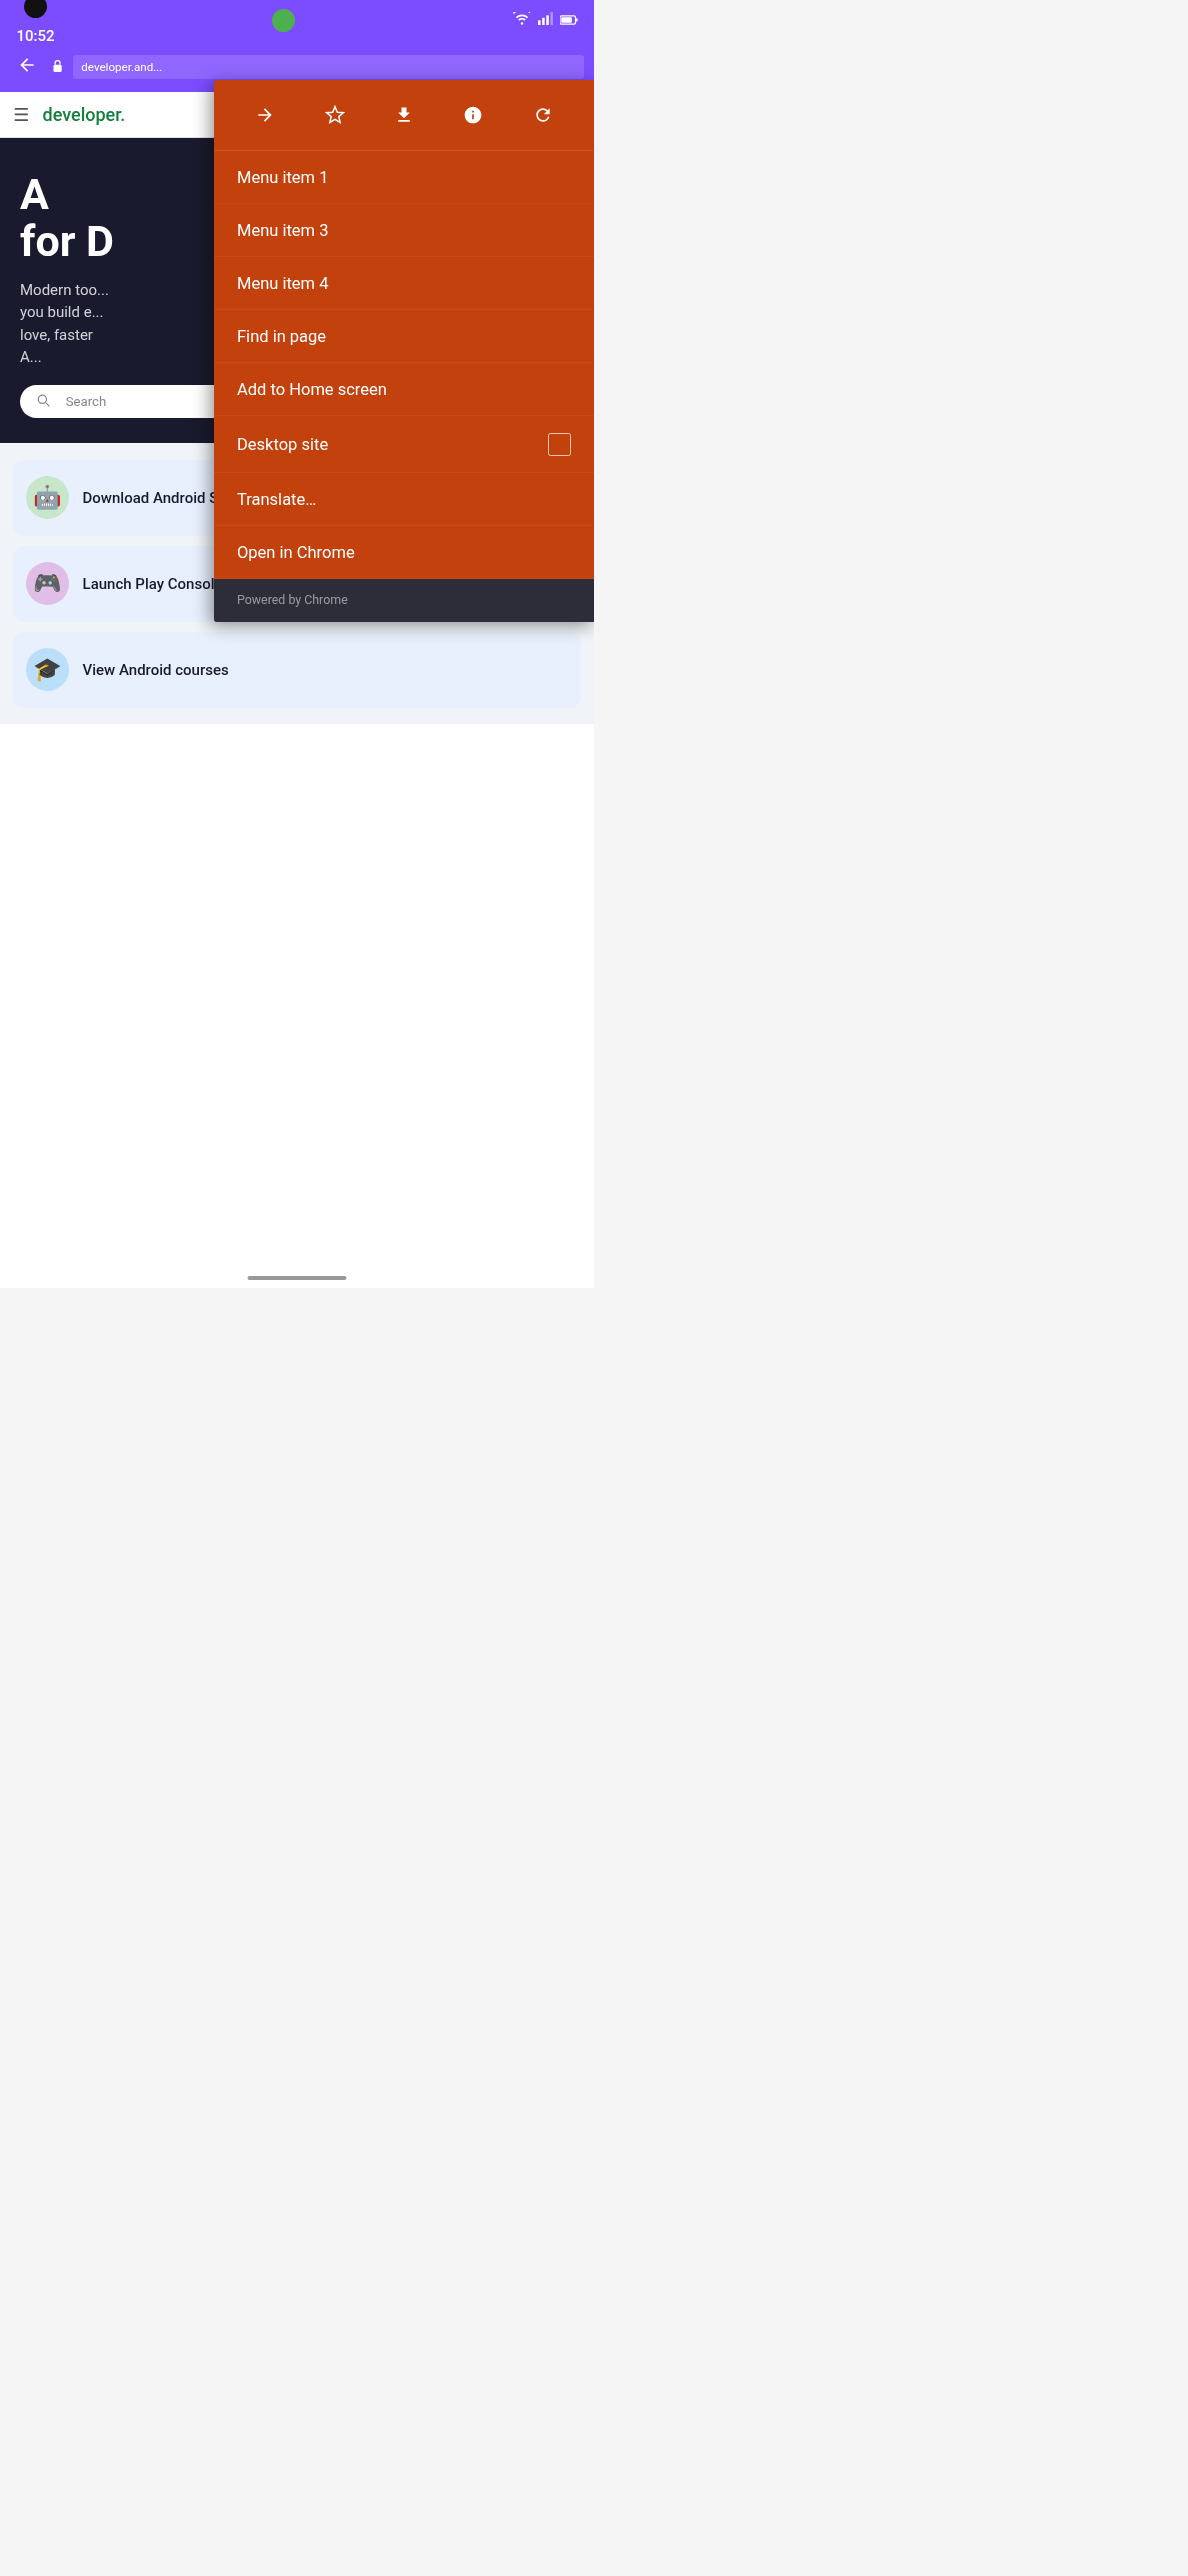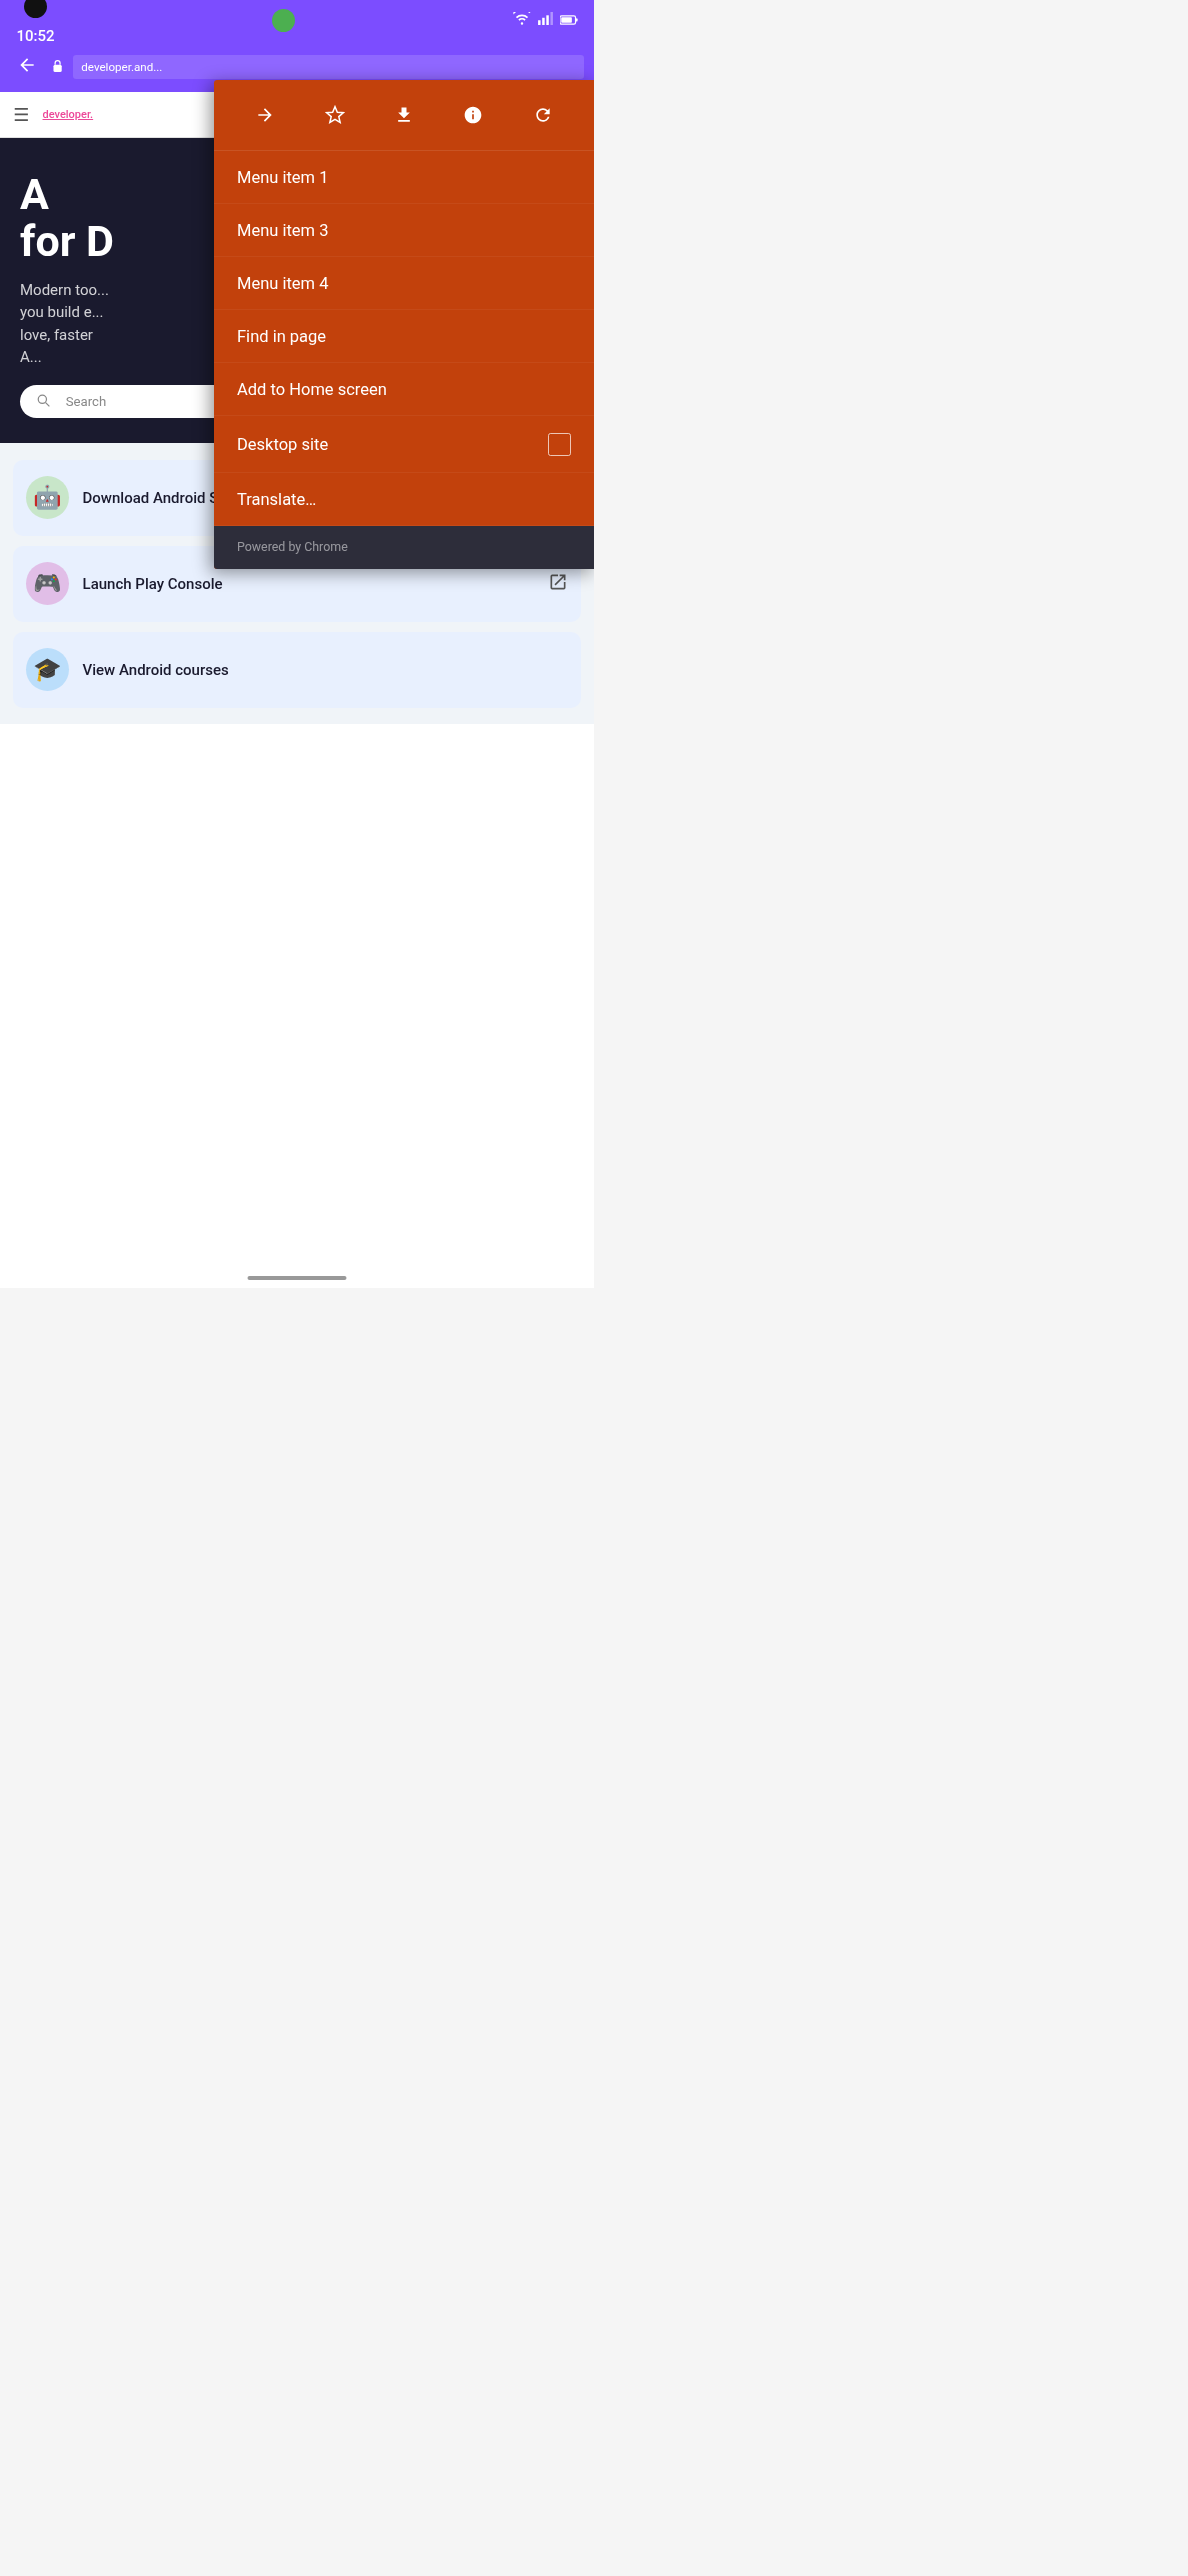--- a/index.html
+++ b/index.html
@@ -110,24 +110,23 @@
       gap: 13.2px;
       border-bottom: 0.8px solid #e0e0e0;
     }
 
     .hamburger {
       font-size: 18px;
       color: #555;
     }
 
     .site-name {
-      font-size: 11px;
-      color: #ec4899;
+      font-size: 18px;
+      color: #15803d;
       font-weight: 500;
-      text-decoration: underline;
     }
 
     .page-hero {
       width: 100%;
       background: #1a1a2e;
       padding: 33px 20px 25px;
       min-height: 281px;
     }
 
     .hero-title {
@@ -438,20 +437,23 @@
     <div class="menu-item">
       <span class="menu-item-label">Add to Home screen</span>
     </div>
     <div class="menu-item">
       <span class="menu-item-label">Desktop site</span>
       <div class="checkbox-icon"></div>
     </div>
     <div class="menu-item">
       <span class="menu-item-label">Translate…</span>
     </div>
+    <div class="menu-item">
+      <span class="menu-item-label">Open in Chrome</span>
+    </div>
 
     <div class="menu-footer">
       <span class="powered-by">Powered by Chrome</span>
     </div>
   </div>
 </div>
 
 <div class="home-indicator"></div>
 
 

